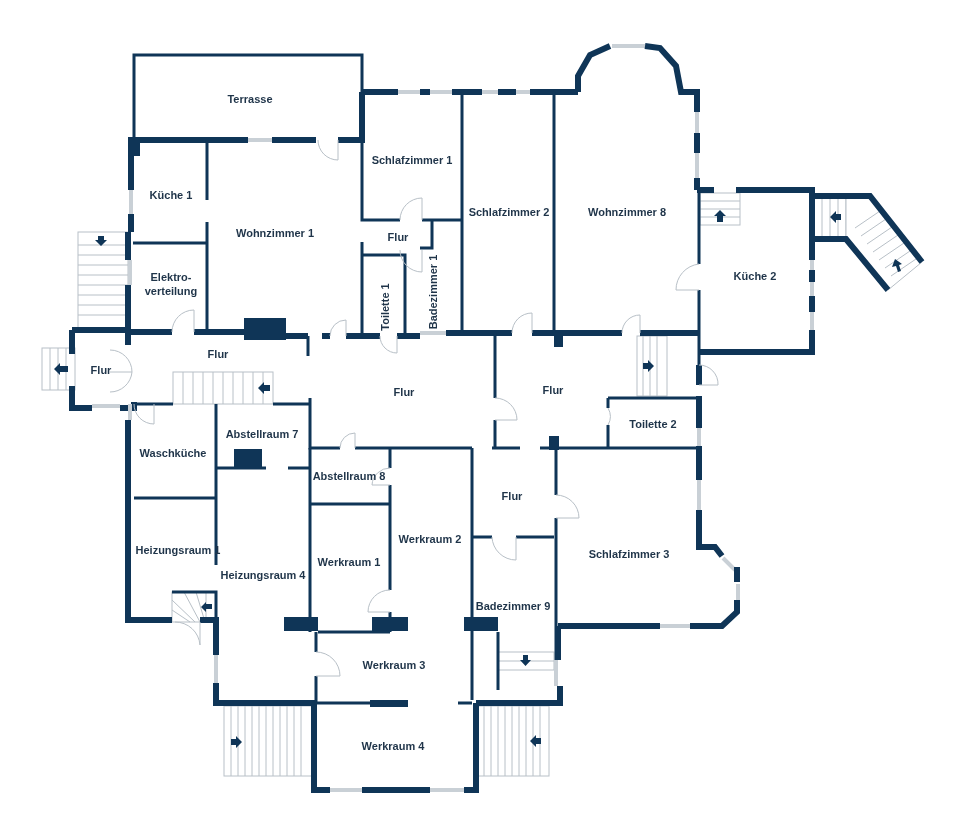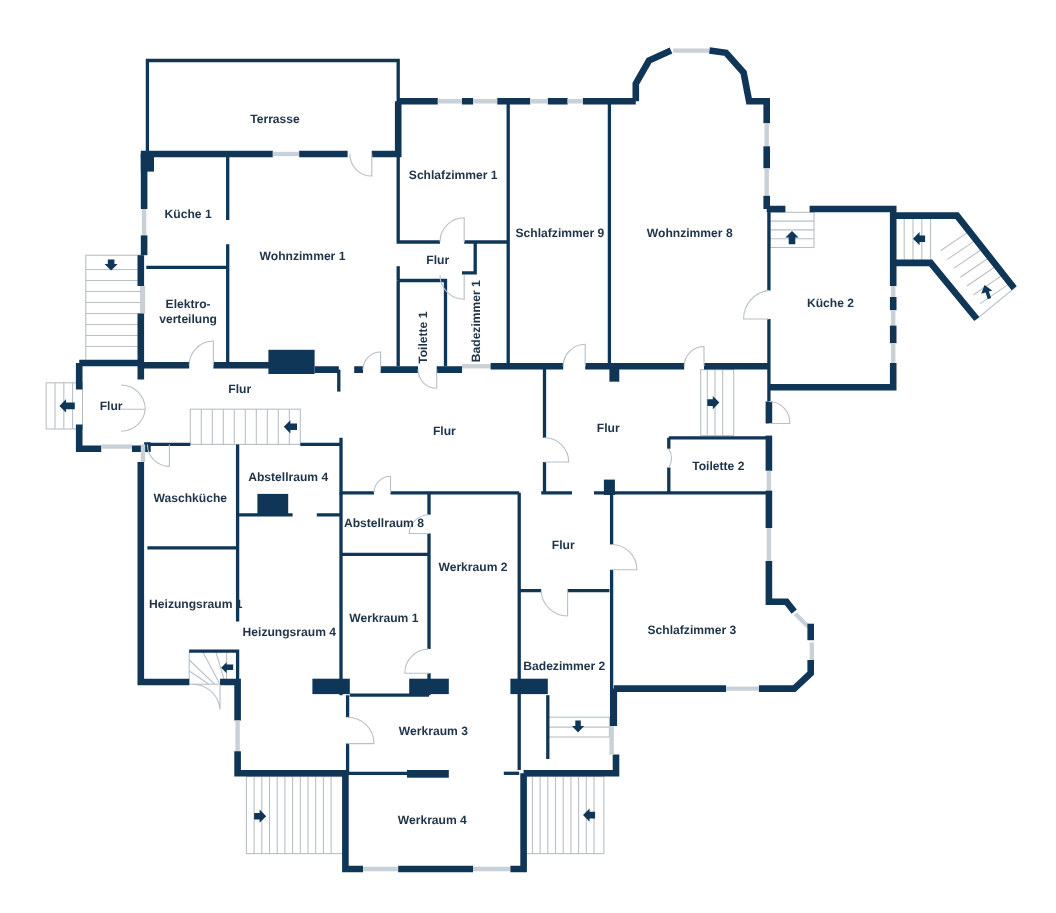--- a/index.html
+++ b/index.html
@@ -217,42 +217,42 @@
     <path class="door" d="M390,468 A18,18 0 0,0 372,485 H390"></path>
     <path class="door" d="M556,495 A23,23 0 0,1 579,518 H556"></path>
     <path class="door" d="M492,537 A24,24 0 0,0 516,560 V537"></path>
     <path class="door" d="M390,590 A22,22 0 0,0 368,612 H390"></path>
     <path class="door" d="M316,652 A24,24 0 0,1 340,676 H316"></path>
     <path class="door" d="M175,622 A25,25 0 0,1 200,645 V622"></path>
   </g>
 </svg>
 
 <div>
-  <div class="label" style="left:250px;top:109px">Terrasse</div>
+  <div class="label" style="left:250px;top:99px">Terrasse</div>
   <div class="label" style="left:171px;top:195px">Küche 1</div>
   <div class="label" style="left:275px;top:233px">Wohnzimmer 1</div>
   <div class="label" style="left:171px;top:284px;white-space:pre-line">Elektro-
 verteilung</div>
   <div class="label" style="left:412px;top:160px">Schlafzimmer 1</div>
   <div class="label" style="left:398px;top:237px">Flur</div>
   <div class="label vert" style="left:385px;top:307px">Toilette 1</div>
   <div class="label vert" style="left:433px;top:292px">Badezimmer 1</div>
-  <div class="label" style="left:509px;top:212px">Schlafzimmer 9</div>
+  <div class="label" style="left:509px;top:212px">Schlafzimmer 2</div>
   <div class="label" style="left:627px;top:212px">Wohnzimmer 8</div>
   <div class="label" style="left:755px;top:276px">Küche 2</div>
   <div class="label" style="left:101px;top:370px">Flur</div>
   <div class="label" style="left:218px;top:354px">Flur</div>
   <div class="label" style="left:404px;top:392px">Flur</div>
   <div class="label" style="left:553px;top:390px">Flur</div>
   <div class="label" style="left:653px;top:424px">Toilette 2</div>
   <div class="label" style="left:173px;top:453px">Waschküche</div>
-  <div class="label" style="left:262px;top:434px">Abstellraum 4</div>
+  <div class="label" style="left:262px;top:434px">Abstellraum 7</div>
   <div class="label" style="left:349px;top:476px">Abstellraum 8</div>
   <div class="label" style="left:512px;top:496px">Flur</div>
   <div class="label" style="left:178px;top:550px">Heizungsraum 1</div>
   <div class="label" style="left:263px;top:575px">Heizungsraum 4</div>
   <div class="label" style="left:349px;top:562px">Werkraum 1</div>
-  <div class="label" style="left:430px;top:516px">Werkraum 2</div>
-  <div class="label" style="left:629px;top:573px">Schlafzimmer 3</div>
-  <div class="label" style="left:513px;top:606px">Badezimmer 2</div>
+  <div class="label" style="left:430px;top:539px">Werkraum 2</div>
+  <div class="label" style="left:629px;top:554px">Schlafzimmer 3</div>
+  <div class="label" style="left:513px;top:606px">Badezimmer 9</div>
   <div class="label" style="left:394px;top:665px">Werkraum 3</div>
   <div class="label" style="left:393px;top:746px">Werkraum 4</div>
 </div>
 
 </body></html>

